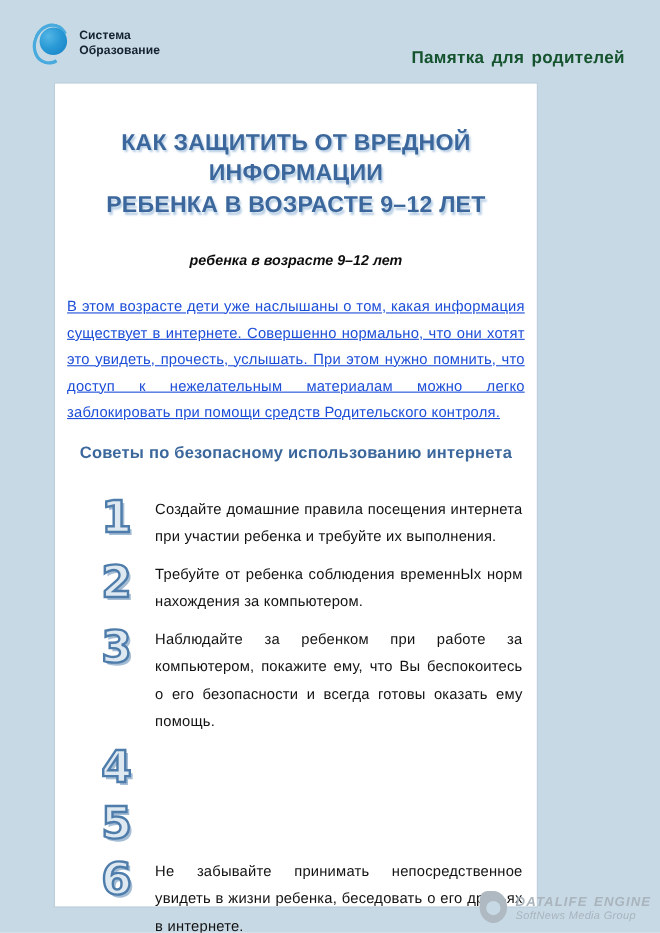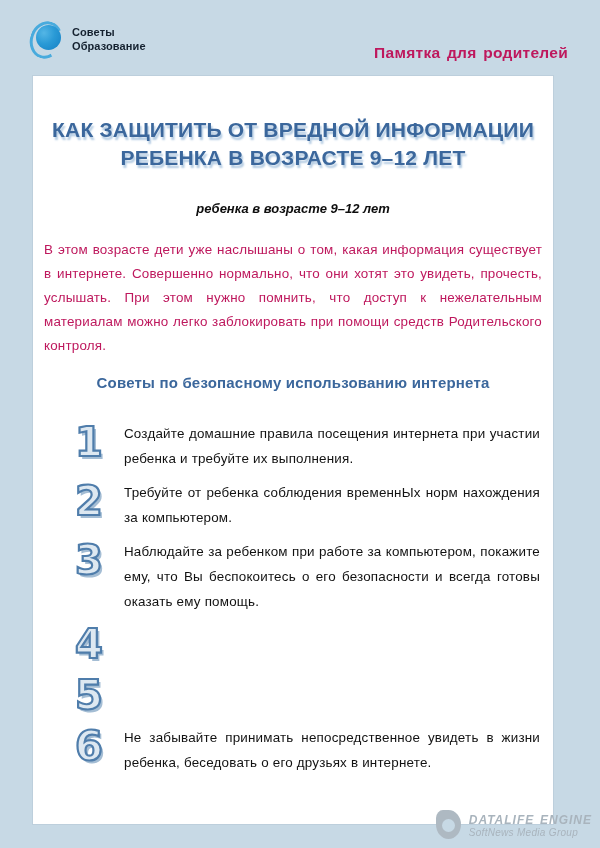--- a/index.html
+++ b/index.html
@@ -21,41 +21,41 @@
     border:3px solid #49abdd;border-radius:50%;
     border-right-color:transparent;
     transform:rotate(18deg);
   }
   .logo-globe{
     position:absolute;left:6px;top:5px;width:25px;height:25px;border-radius:50%;
     background:radial-gradient(circle at 32% 32%, #54b6e6 0%, #2a9ad6 45%, #137fc4 100%);
   }
   .brand-text{font-size:11px;font-weight:bold;color:#14212f;line-height:1.3;letter-spacing:.1px;}
   .header-right{
-    margin-top:24px;font-size:15.5px;font-weight:bold;color:#be185d;
+    margin-top:24px;font-size:15.5px;font-weight:bold;color:#14532d;
     letter-spacing:.3px;word-spacing:2px;
   }
   
   .card{
-    position:absolute;left:33px;top:76px;width:520px;height:748px;
+    position:absolute;left:50px;top:76px;width:438px;height:748px;
     background:#ffffff;box-shadow:0 0 0 1px rgba(160,180,195,.25);
     box-sizing:border-box;padding:26px 11px 0 11px;
   }
   .doc-title{
     text-align:center;font-size:21px;font-weight:bold;color:#3b679c;
     line-height:1.35;letter-spacing:.2px;
     text-shadow:1.5px 2.5px 2px #b3cbe2;
   }
   .doc-subtitle{
     margin-top:25px;text-align:center;font-size:13px;font-weight:bold;font-style:italic;
     color:#0d0d0d;line-height:1.65;
   }
   .intro{
-    margin:19px 0 0 0;font-size:13.4px;color:#be185d;
-    text-align:justify;line-height:24px;letter-spacing:.2px;
+    margin:19px 0 0 0;font-size:13.4px;color:#1d4ed8;
+    text-align:justify;line-height:24px;letter-spacing:.2px;text-decoration:underline;
   }
   .section-heading{
     margin-top:16px;text-align:center;font-size:15px;font-weight:bold;color:#3b679c;
     letter-spacing:.2px;
   }
   .tips{margin:30px 0 0 24px;}
   .tip{display:flex;gap:14px;margin-bottom:9px;}
   .tip-number{
     flex:none;width:42px;text-align:center;
     font-family:"DejaVu Sans",sans-serif;
@@ -91,21 +91,21 @@
 </head>
 <body>
 
 <header class="page-header">
   <div class="brand">
     <div class="logo-mark">
       <div class="logo-swoosh"></div>
       <div class="logo-globe"></div>
     </div>
     <div class="brand-text">
-      <div>Советы</div>
+      <div>Система</div>
       <div>Образование</div>
     </div>
   </div>
   <div class="header-right">Памятка для  родителей</div>
 </header>
 
 <main class="card">
   <h1 class="doc-title">
     <span style="display:block">КАК ЗАЩИТИТЬ ОТ ВРЕДНОЙ ИНФОРМАЦИИ</span>
     <span style="display:block">РЕБЕНКА В ВОЗРАСТЕ 9–12 ЛЕТ</span>

